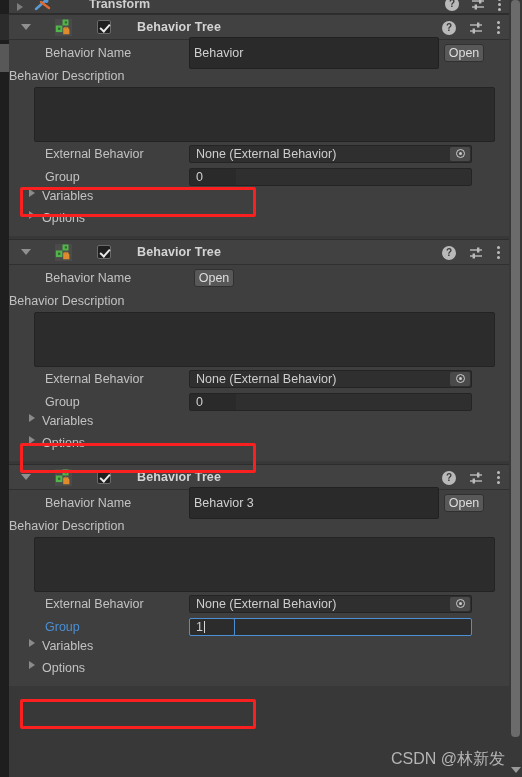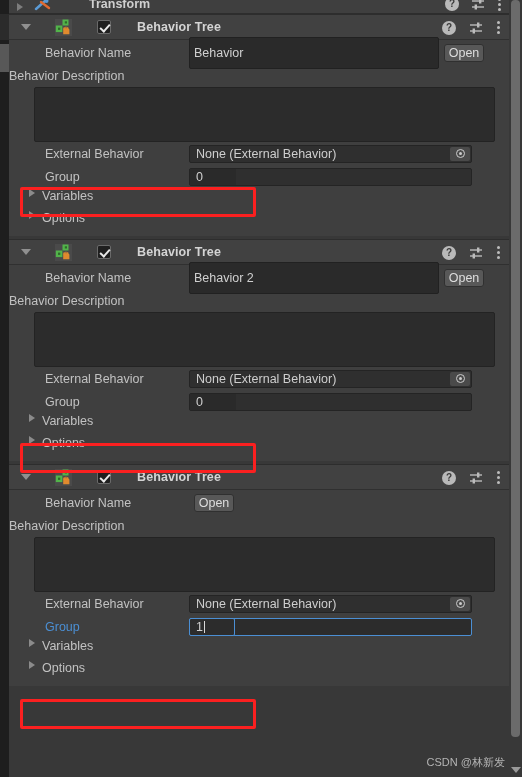--- a/index.html
+++ b/index.html
@@ -385,21 +385,21 @@
     border-radius: 2px;
     pointer-events: none;
     z-index: 20;
   }
 
   
   .watermark {
     position: absolute;
     right: 17px;
     bottom: 7px;
-    font-size: 11px;
+    font-size: 16px;
     color: #b4b4b4;
     z-index: 30;
     white-space: nowrap;
   }
 </style>
 </head>
 <body>
 
 <div id="root">
 
@@ -530,21 +530,20 @@
               <div class="ic-kebab">
                 <i></i>
                 <i></i>
                 <i></i>
               </div>
             </div>
           </div>
           <div class="panel-body">
             <div class="row">
               <div class="lbl">Behavior Name</div>
-              <div class="txtfield name-field">Behavior 2</div>
               <div class="open-btn">Open</div>
             </div>
             <div class="desc-label">Behavior Description</div>
             <div class="desc-area"></div>
             <div class="row" style="height:23px;">
               <div class="lbl">External Behavior</div>
               <div class="obj-field">
                 <span>None (External Behavior)</span>
                 <span class="obj-pick">
                   <span></span>
@@ -596,20 +595,21 @@
               <div class="ic-kebab">
                 <i></i>
                 <i></i>
                 <i></i>
               </div>
             </div>
           </div>
           <div class="panel-body">
             <div class="row">
               <div class="lbl">Behavior Name</div>
+              <div class="txtfield name-field">Behavior 3</div>
               <div class="open-btn">Open</div>
             </div>
             <div class="desc-label">Behavior Description</div>
             <div class="desc-area"></div>
             <div class="row" style="height:23px;">
               <div class="lbl">External Behavior</div>
               <div class="obj-field">
                 <span>None (External Behavior)</span>
                 <span class="obj-pick">
                   <span></span>

